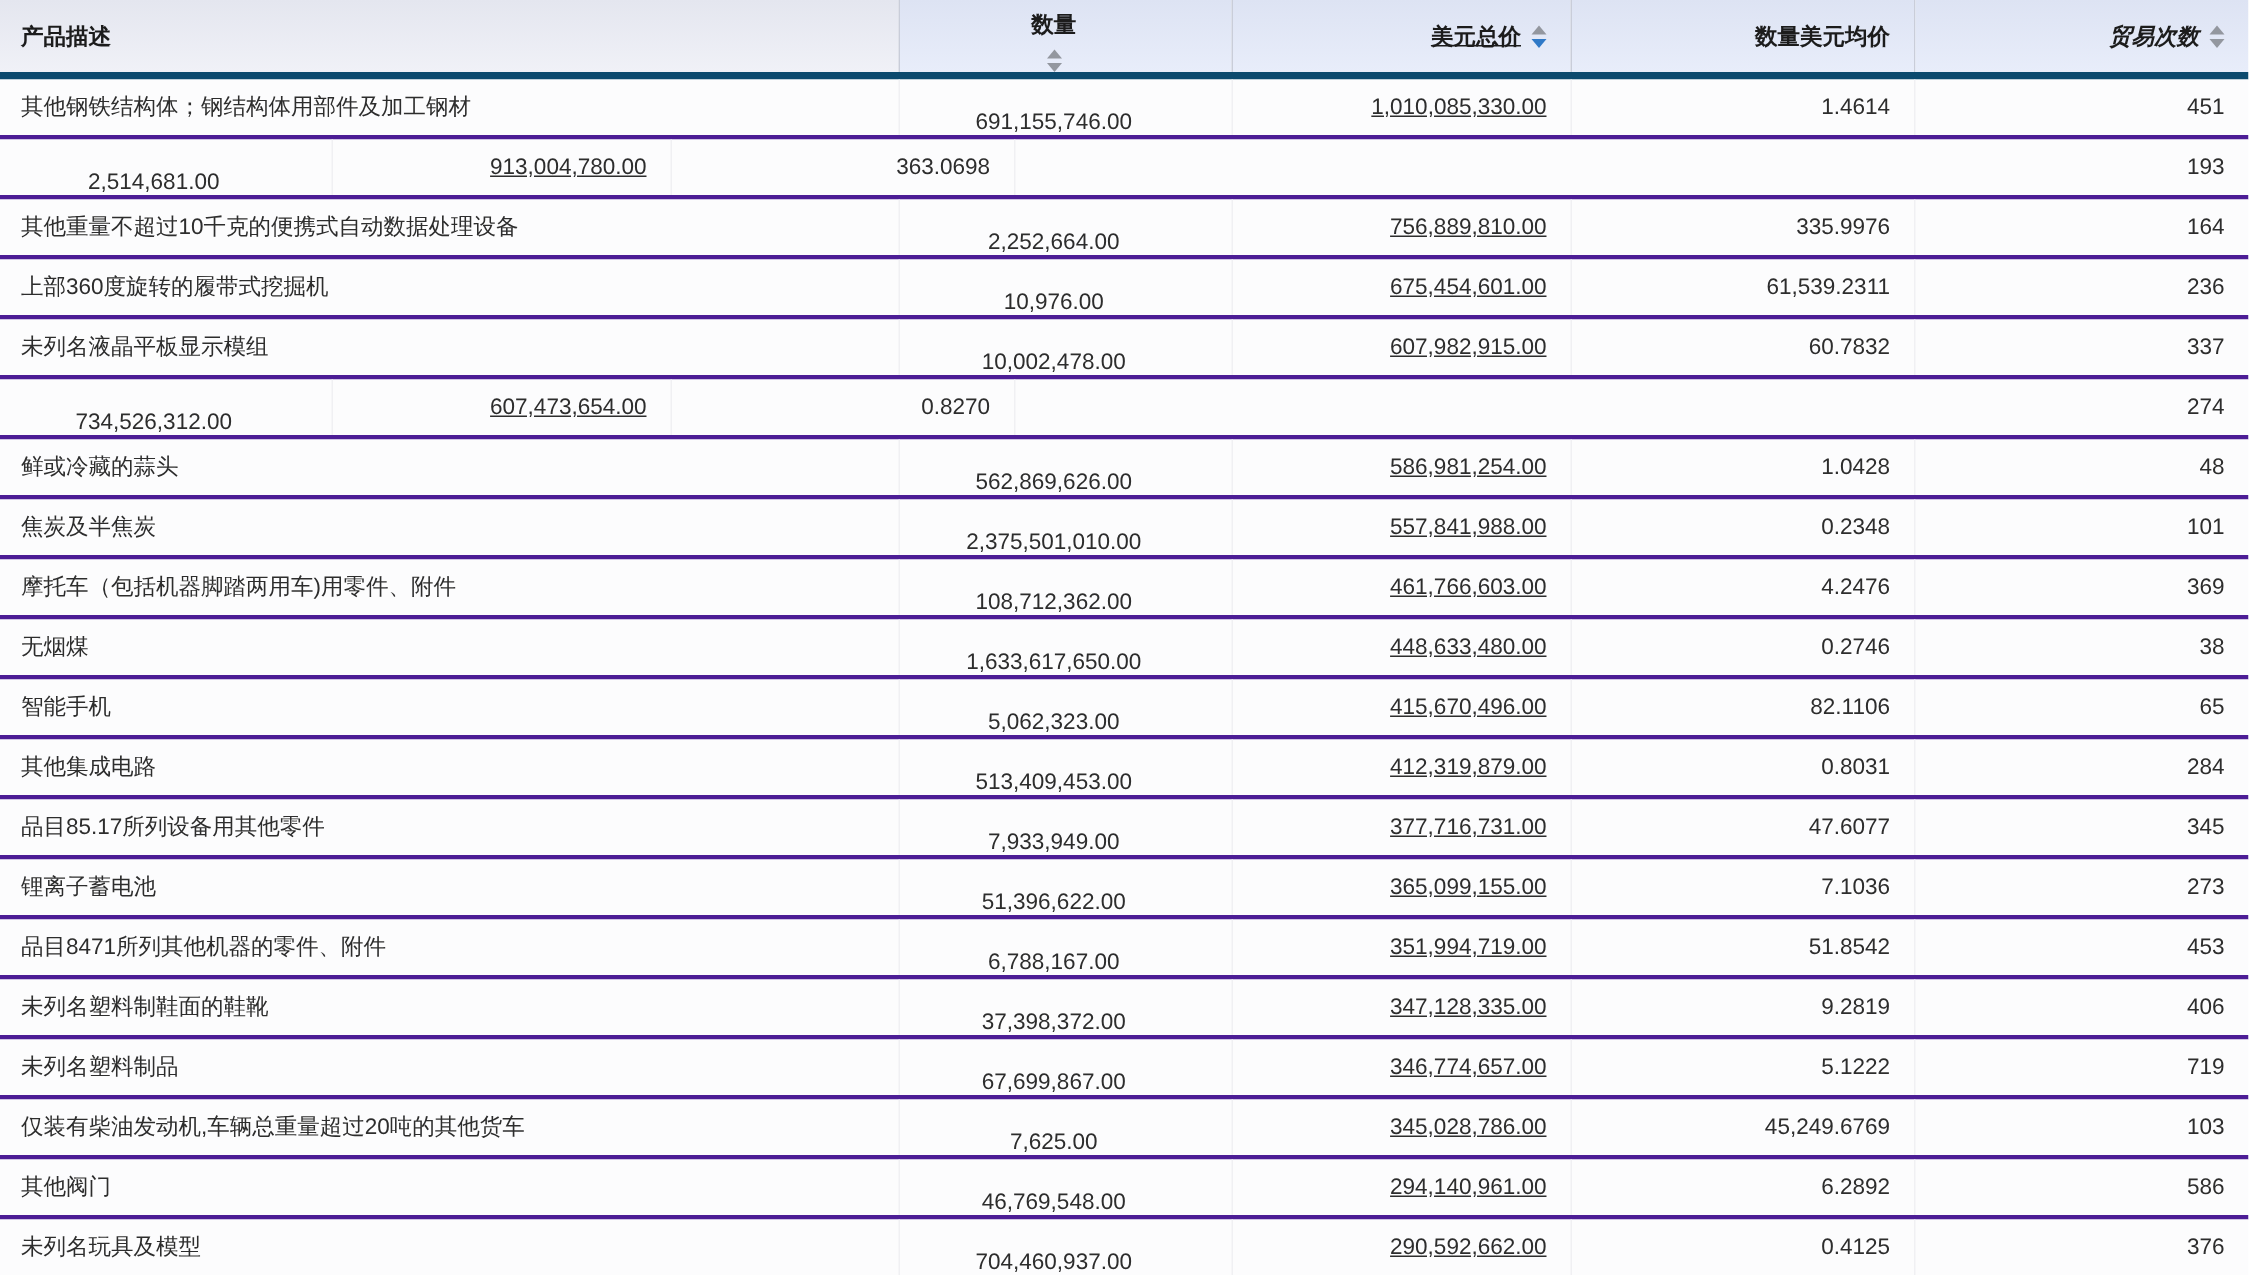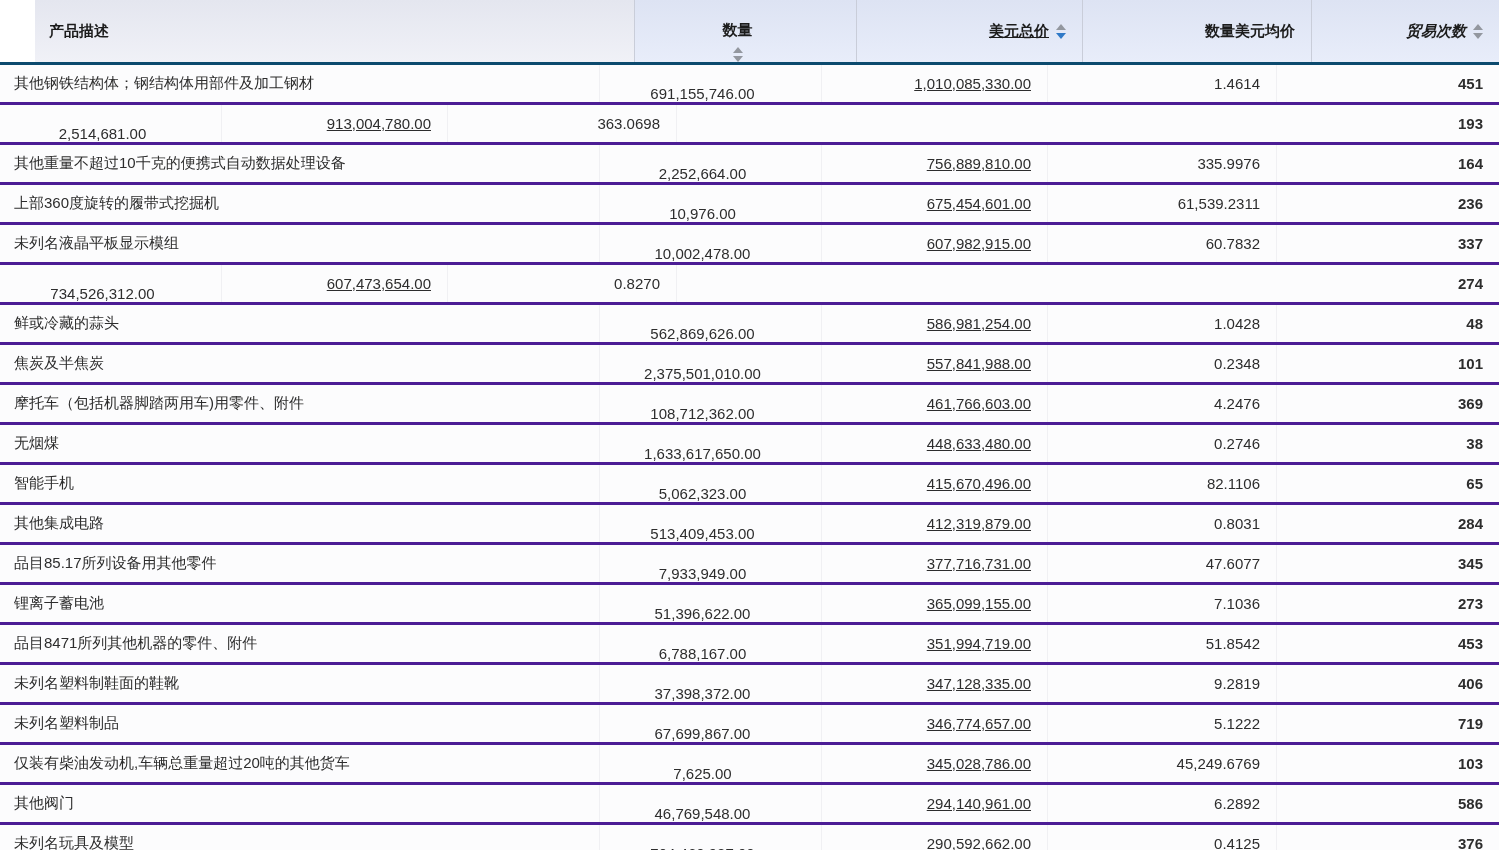--- a/index.html
+++ b/index.html
@@ -15,21 +15,21 @@
   }
   *{margin:0;padding:0;box-sizing:border-box;}
   body{
     font-family:"Liberation Sans","DejaVu Sans",sans-serif;
     background:#fff;
   }
   .table{
     width:1499px;height:850px;overflow:hidden;background:#fff;position:relative;
   }
   .thead{
-    display:flex;height:65px;border-bottom:3px solid #0c4a6e;padding-left:35px;
+    display:flex;height:53px;border-bottom:5px solid #0c4a6e;
   }
   .th{
     display:flex;align-items:center;height:100%;
     font-size:15px;font-weight:bold;color:var(--header-text);
     background:linear-gradient(180deg,var(--header-bg-top) 0%,var(--header-bg-bottom) 100%);
     border-right:1px solid #c9cdd9;
   }
   .th:last-child{border-right:none;font-style:italic;}
   .th.product{
     justify-content:flex-start;padding-left:14px;
@@ -44,21 +44,21 @@
   .tbody .tr{
     display:flex;height:40px;background:var(--row-bg);
     border-bottom:3px solid #4c1d95;
   }
   .td{
     display:flex;align-items:center;height:100%;
     font-size:15px;color:var(--text);
     border-right:1px solid #f0f0f3;
     white-space:nowrap;overflow:hidden;
   }
-  .td:last-child{border-right:none;font-weight:bold;}
+  .td:last-child{border-right:none;}
   .td.desc{justify-content:flex-start;padding-left:14px;}
   .td.num{justify-content:flex-end;padding-right:16px;}
   .c0{width:600px;}
   .c1{width:222px;flex-direction:column;}
   .c2{width:226px;text-decoration:underline;}
   .c3{width:229px;}
   .c4{width:222px;flex:1;}
 </style>
 </head>
 <body>

